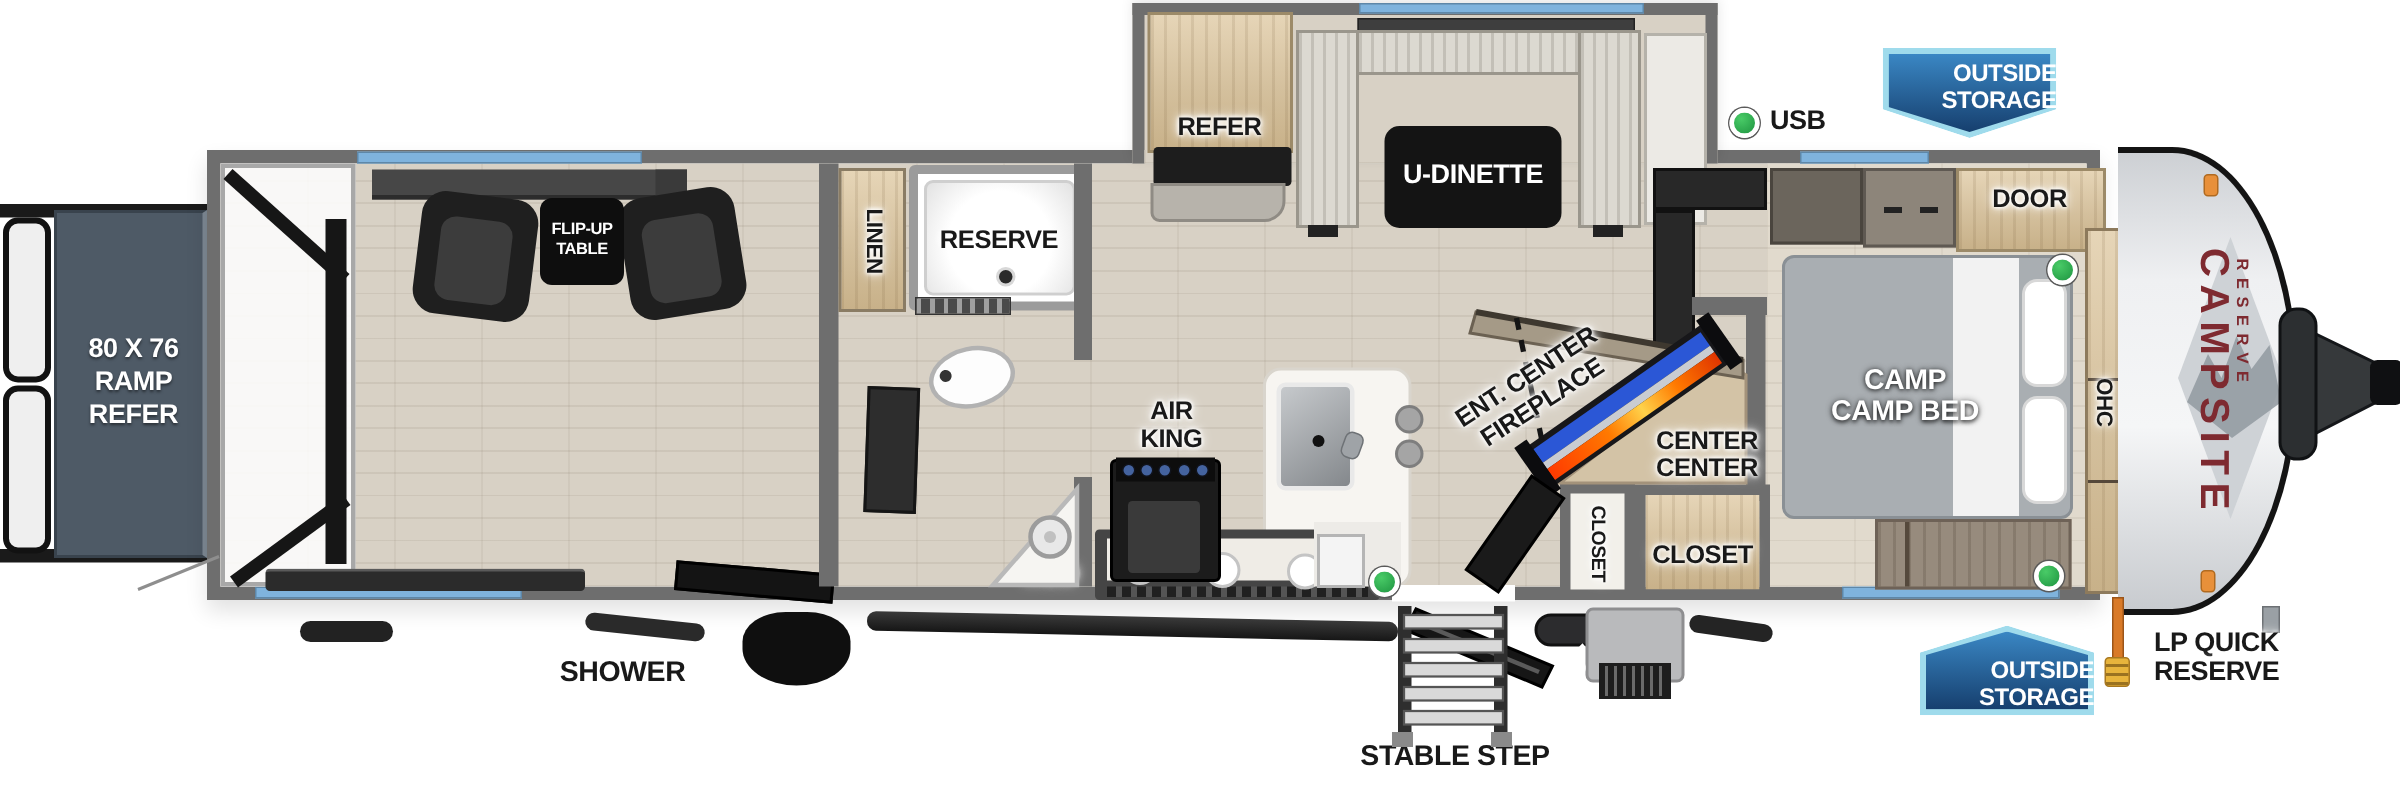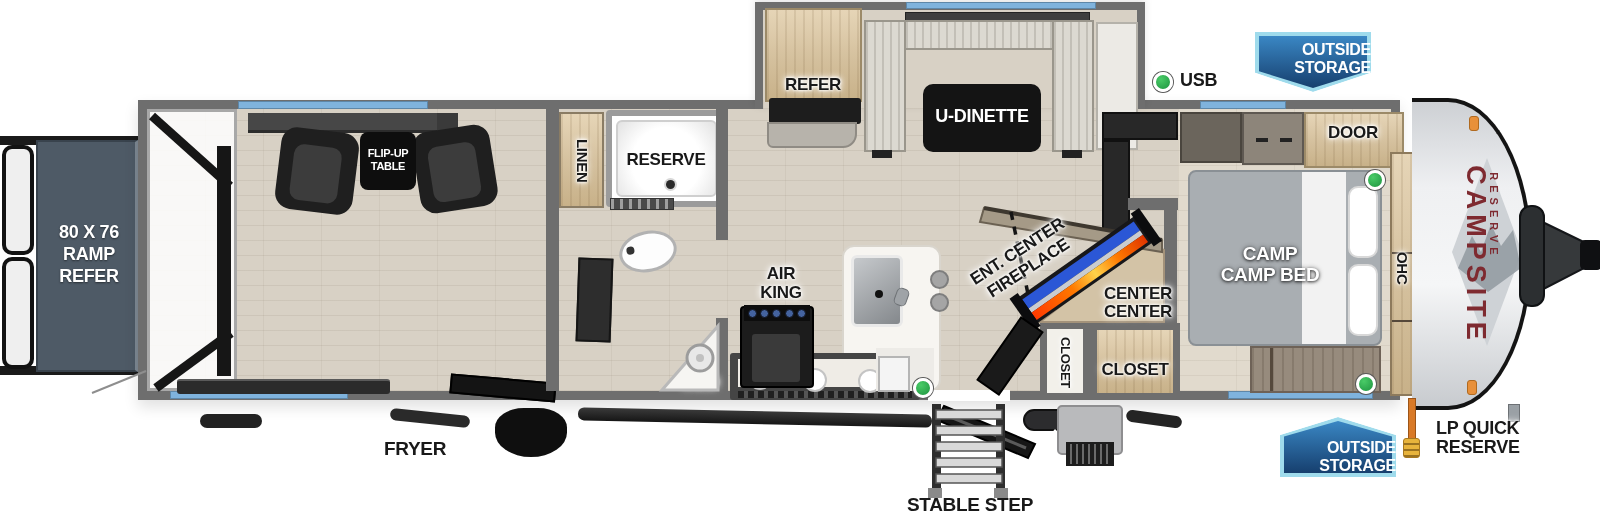--- a/index.html
+++ b/index.html
@@ -290,21 +290,21 @@
     <div class="tl" style="top:9px">OUTSIDE</div>
     <div class="tl" style="top:27px">STORAGE</div>
   </div>
   <div class="badge clip-up" style="left:1280px;top:417px;z-index:30">
     <div class="bo clip-up"></div>
     <div class="bi clip-up"></div>
     <div class="tl" style="top:22px">OUTSIDE</div>
     <div class="tl" style="top:40px">STORAGE</div>
   </div>
 
-  <div class="lbl" style="left:355px;top:438px;width:120px;font-size:19px">FRYER</div>
+  <div class="lbl" style="left:355px;top:438px;width:120px;font-size:19px">SHOWER</div>
   <div class="lbl" style="left:895px;top:494px;width:150px;font-size:19px">STABLE STEP</div>
   <div class="lbl" style="left:1436px;top:418px;width:110px;font-size:18px;text-align:left">LP QUICK</div>
   <div class="lbl" style="left:1436px;top:437px;width:110px;font-size:18px;text-align:left">RESERVE</div>
 
   <div class="abs" style="left:1386px;top:240px;width:180px;height:30px;transform:rotate(90deg);text-align:center;
               font-size:27px;font-weight:700;letter-spacing:5px;color:#7e2a30;z-index:24">CAMPSITE</div>
   <div class="abs" style="left:1433px;top:209px;width:120px;height:14px;transform:rotate(90deg);text-align:center;
               font-size:11px;font-weight:700;letter-spacing:5px;color:#7e2a30;z-index:24">RESERVE</div>
 </div>
 

